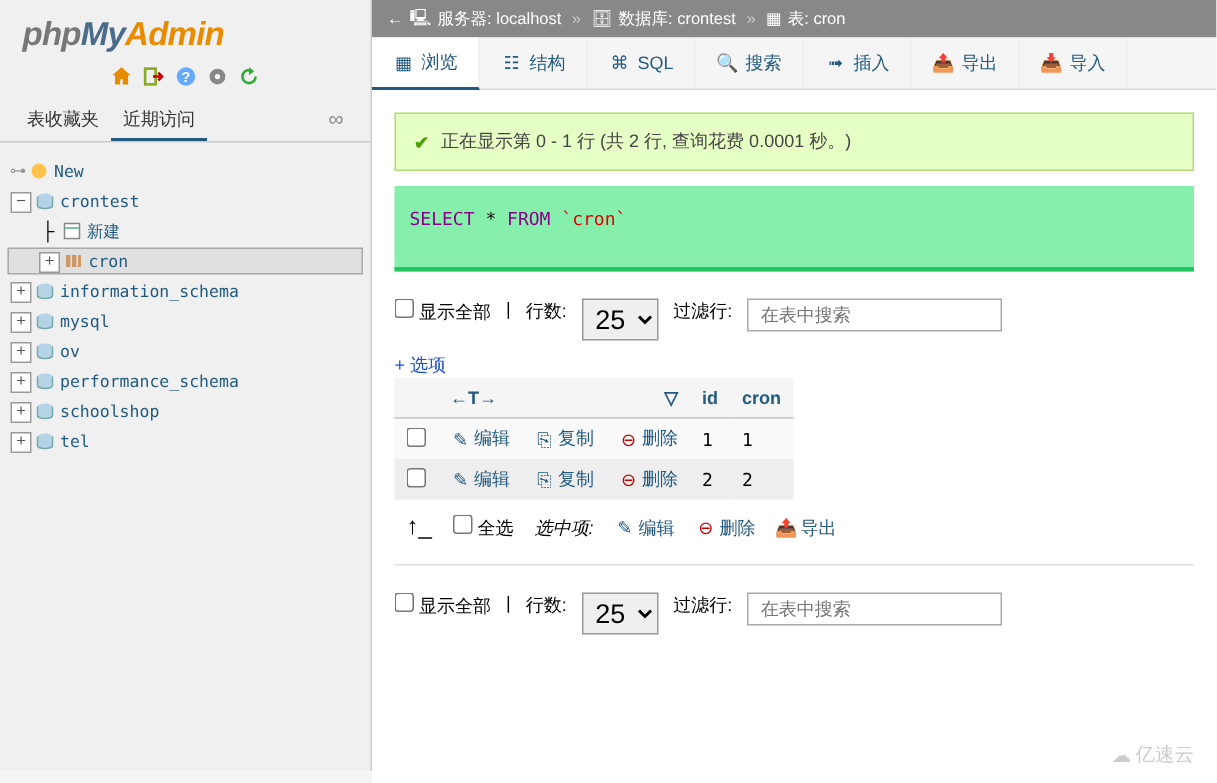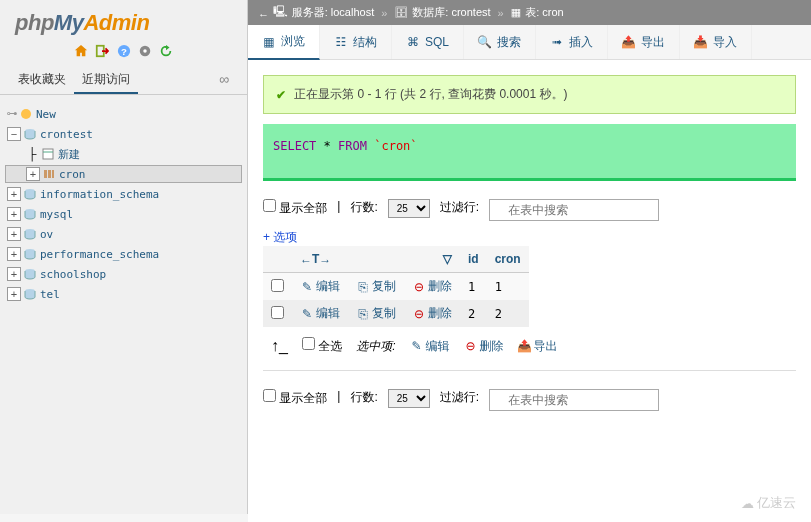--- a/index.html
+++ b/index.html
@@ -33,22 +33,22 @@
 .tab.active { background: #fff; border-bottom: 2px solid #235a81; margin-bottom: -1px; }
 .tab-icon { width: 14px; height: 14px; display: inline-flex; align-items: center; justify-content: center; }
 .content { padding: 15px; }
 .success-box { background: #e6ffc4; border: 1px solid #b5d97c; padding: 10px 12px; display: flex; align-items: center; gap: 8px; color: #444; }
 .check-icon { color: #4a9e00; font-weight: bold; }
 .sql-box { background: #86efac; padding: 15px 10px 25px; margin: 10px 0; font-family: monospace; font-size: 12px; border-bottom: 3px solid #22c55e; }
 .sql-keyword { color: #8b008b; }
 .sql-op { color: #000; }
 .sql-ident { color: #d00; }
 .filter-row { padding: 8px 0; display: flex; align-items: flex-start; gap: 10px; }
-.filter-row input[type=text] { padding: 3px 18px; font-size: 12px; width: 170px; border: 1px solid #aaa; }
-select { padding: 2px 4px; font-size: 10px; border: 1px solid #999; }
+.filter-row input[type=text] { padding: 3px 8px; font-size: 12px; width: 170px; border: 1px solid #aaa; }
+select { padding: 2px 4px; font-size: 18px; border: 1px solid #999; }
 .options-link { color: #1d4ed8; cursor: pointer; }
 hr.sep-line { border: none; border-top: 1px solid #ddd; margin: 5px 0 10px; }
 .data-table { border-collapse: collapse; }
 .data-table th, .data-table td { padding: 5px 8px; text-align: left; font-size: 12px; }
 .data-table thead th { color: #235a81; font-weight: bold; border-bottom: 1px solid #ccc; background: #f5f5f5; }
 .data-table tbody tr { background: #f9f9f9; }
 .data-table tbody tr:nth-child(even) { background: #eee; }
 .action-link { color: #235a81; cursor: pointer; display: inline-flex; align-items: center; gap: 2px; }
 .icon-sm { width: 14px; height: 14px; display: inline-flex; align-items: center; justify-content: center; }
 .bulk-row { padding: 10px 8px; display: flex; align-items: center; gap: 14px; font-size: 12px; }

